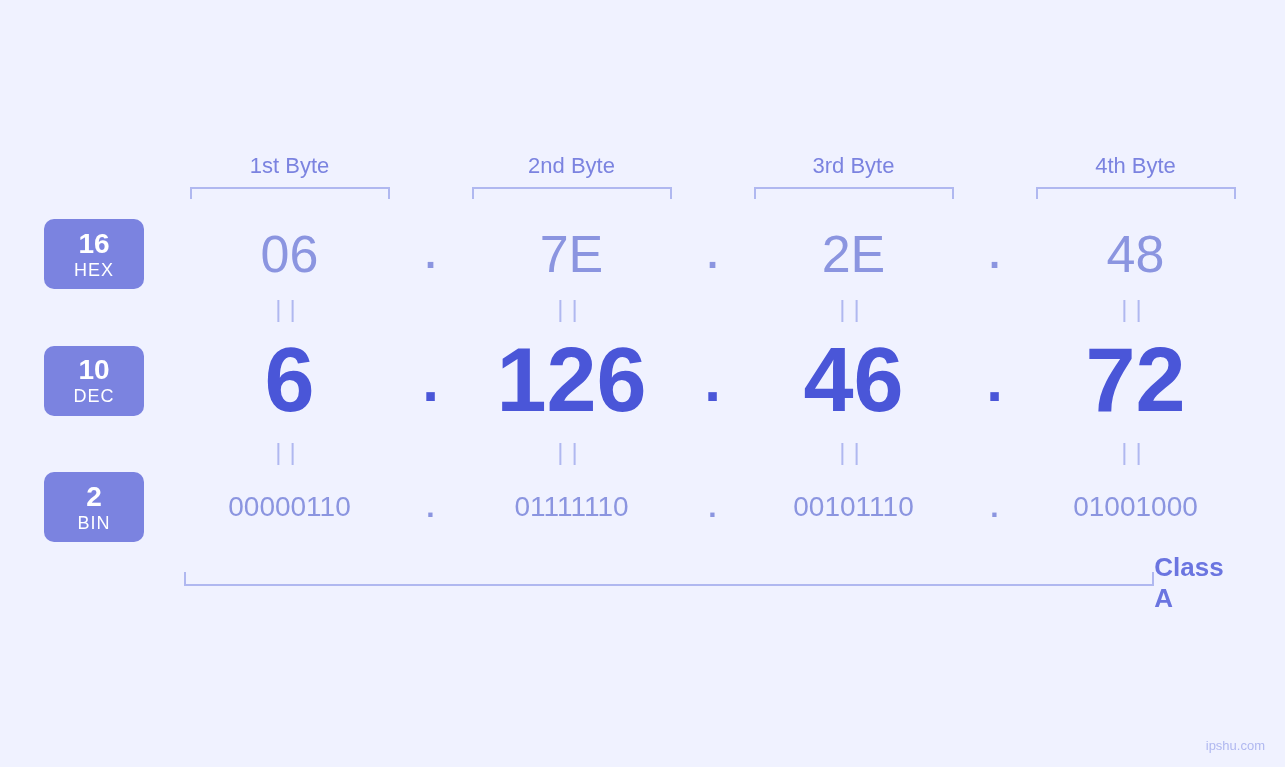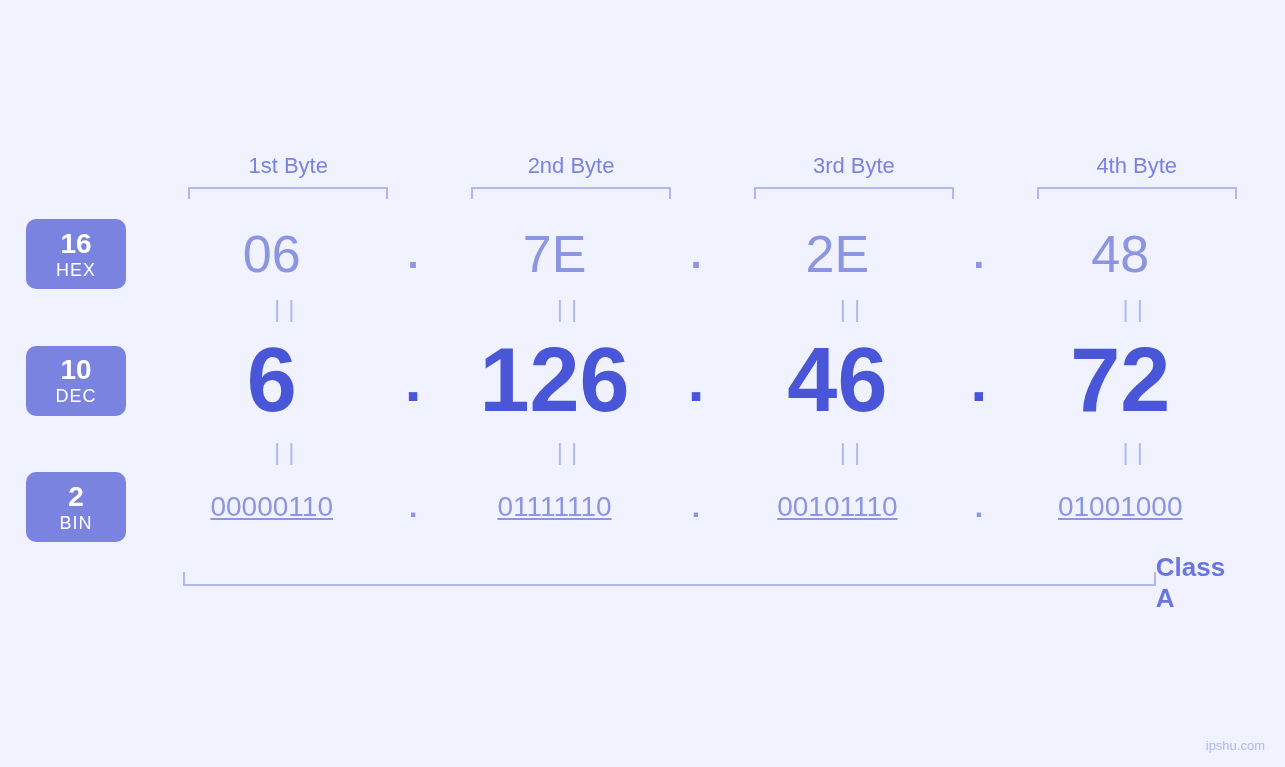--- a/index.html
+++ b/index.html
@@ -18,21 +18,21 @@
     }
 
     .main-container {
       width: 1285px;
       height: 767px;
       display: flex;
       flex-direction: column;
       align-items: center;
       justify-content: center;
       position: relative;
-      padding: 20px 26px;
+      padding: 20px 44px;
     }
 
     
     .byte-labels-row {
       display: flex;
       width: 100%;
       justify-content: center;
       margin-bottom: 8px;
     }
 
@@ -129,21 +129,20 @@
 
     .byte-value.dec {
       font-size: 90px;
       font-weight: bold;
       color: #4a56d8;
     }
 
     .byte-value.bin {
       font-size: 28px;
       color: #8b95e0;
-      text-decoration: underline;
     }
 
     .dot-separator {
       color: #4a56d8;
       font-size: 60px;
       font-weight: bold;
       width: 60px;
       text-align: center;
       flex-shrink: 0;
     }

